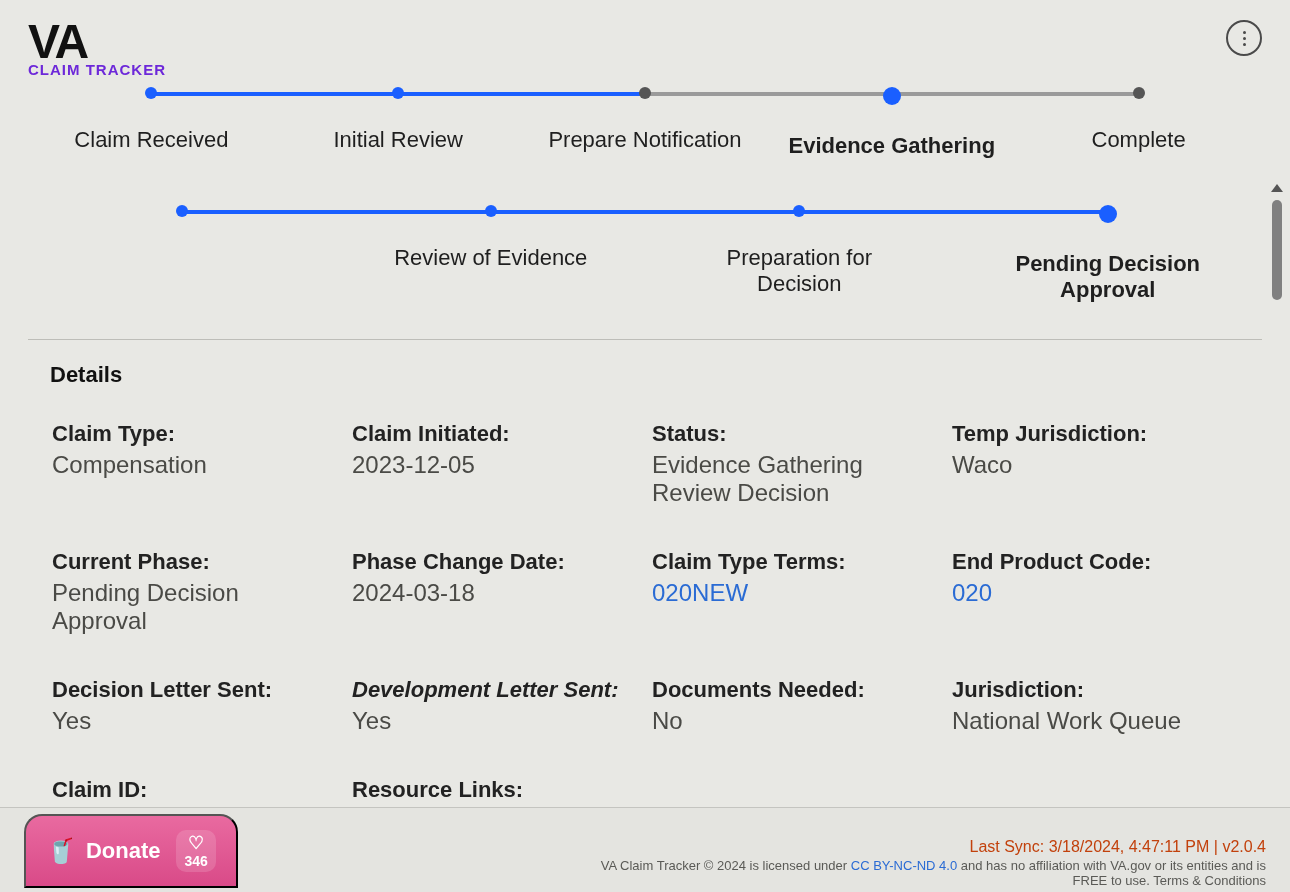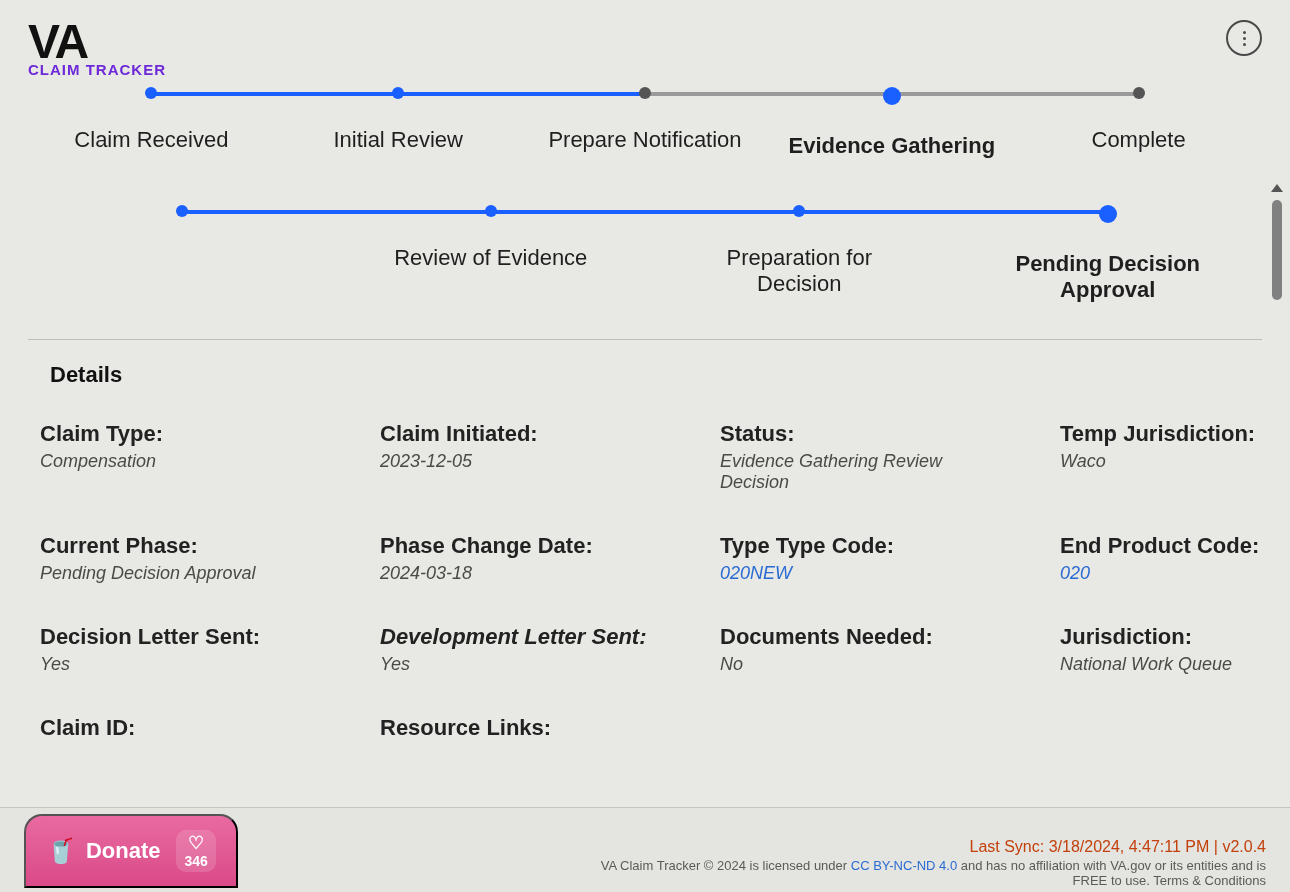--- a/index.html
+++ b/index.html
@@ -103,34 +103,32 @@
     font-size: 22px;
     font-weight: 700;
     margin: 22px 0 33px 22px;
     color: #111;
   }
   .grid {
     display: grid;
     grid-template-columns: 300px 300px 300px 300px;
     column-gap: 0;
     row-gap: 42px;
-    margin-left: 12px;
-    gap: 40px;
+    margin-left: 24px;
   }
   .field .label {
     font-size: 22px;
     font-weight: 600;
     color: #222;
     margin-bottom: 4px;
   }
   .field .label.italic { font-style: italic; }
   .field .value {
-    font-size: 18px;
+    font-size: 24px;
     color: #4a4a46;
-    font-style: italic;
   }
   .field .value.link { color: #2a6bd4; }
 
   
   .footer {
     position: absolute;
     bottom: 0;
     left: 0;
     right: 0;
     padding: 6px 24px 4px 24px;
@@ -280,21 +278,21 @@
 
     <div class="field">
       <div class="label">Current Phase:</div>
       <div class="value" style="max-width:220px">Pending Decision Approval</div>
     </div>
     <div class="field">
       <div class="label">Phase Change Date:</div>
       <div class="value">2024-03-18</div>
     </div>
     <div class="field">
-      <div class="label">Type Type Code:</div>
+      <div class="label">Claim Type Terms:</div>
       <div class="value link">020NEW</div>
     </div>
     <div class="field">
       <div class="label">End Product Code:</div>
       <div class="value link">020</div>
     </div>
 
     <div class="field">
       <div class="label">Decision Letter Sent:</div>
       <div class="value">Yes</div>

